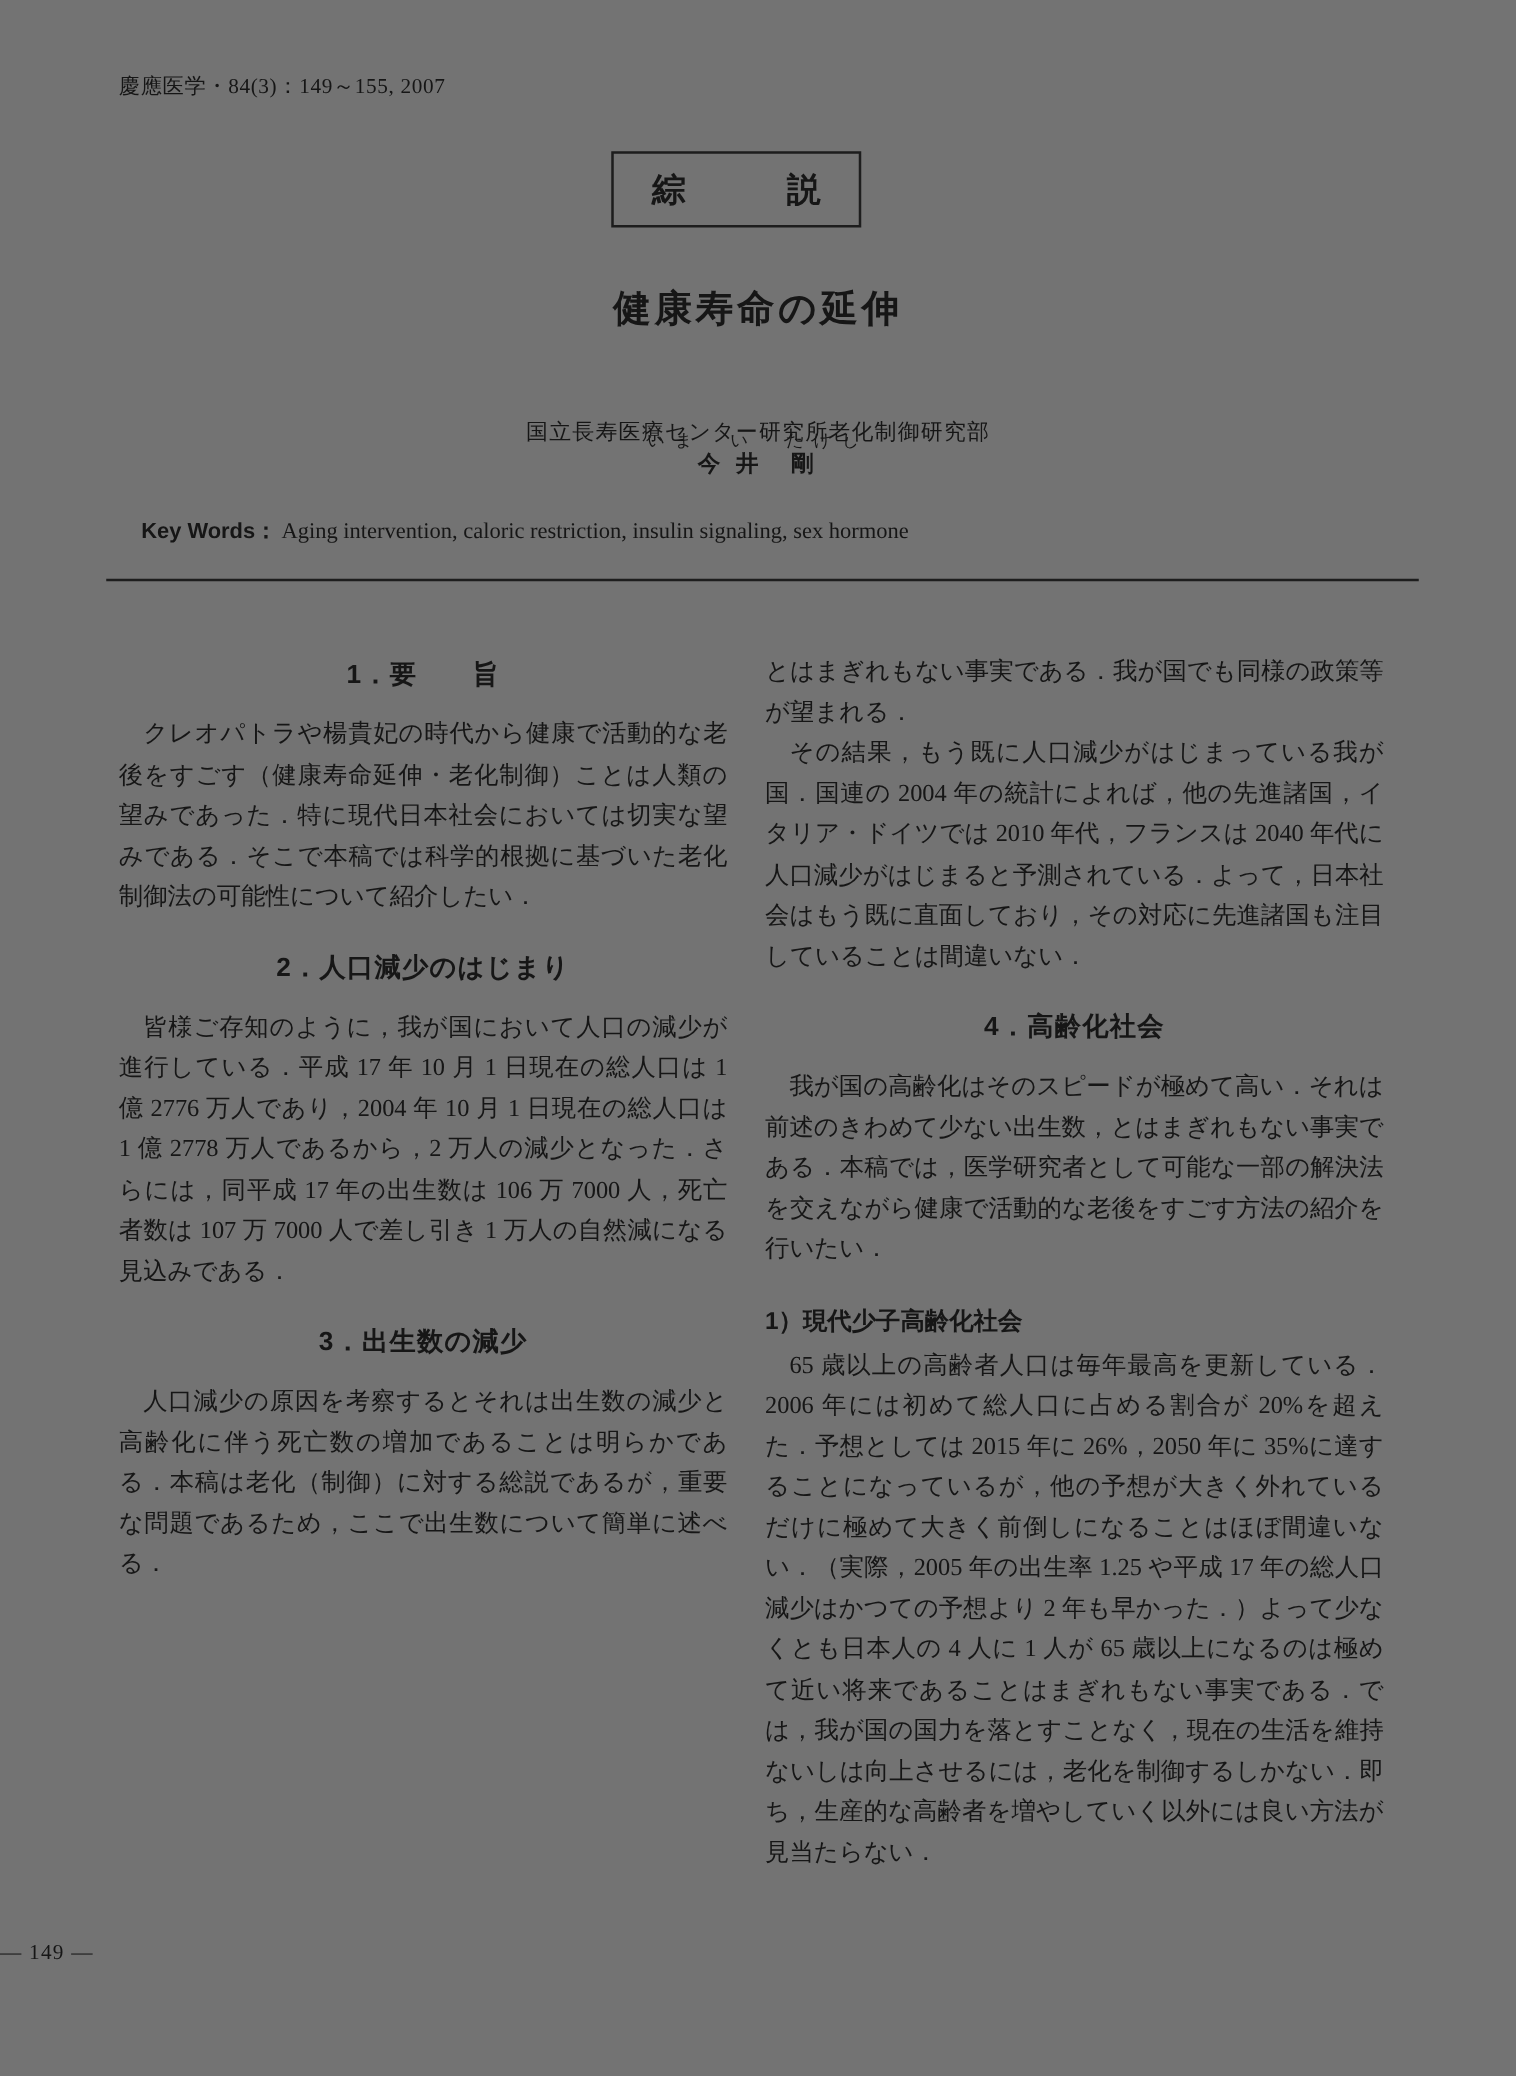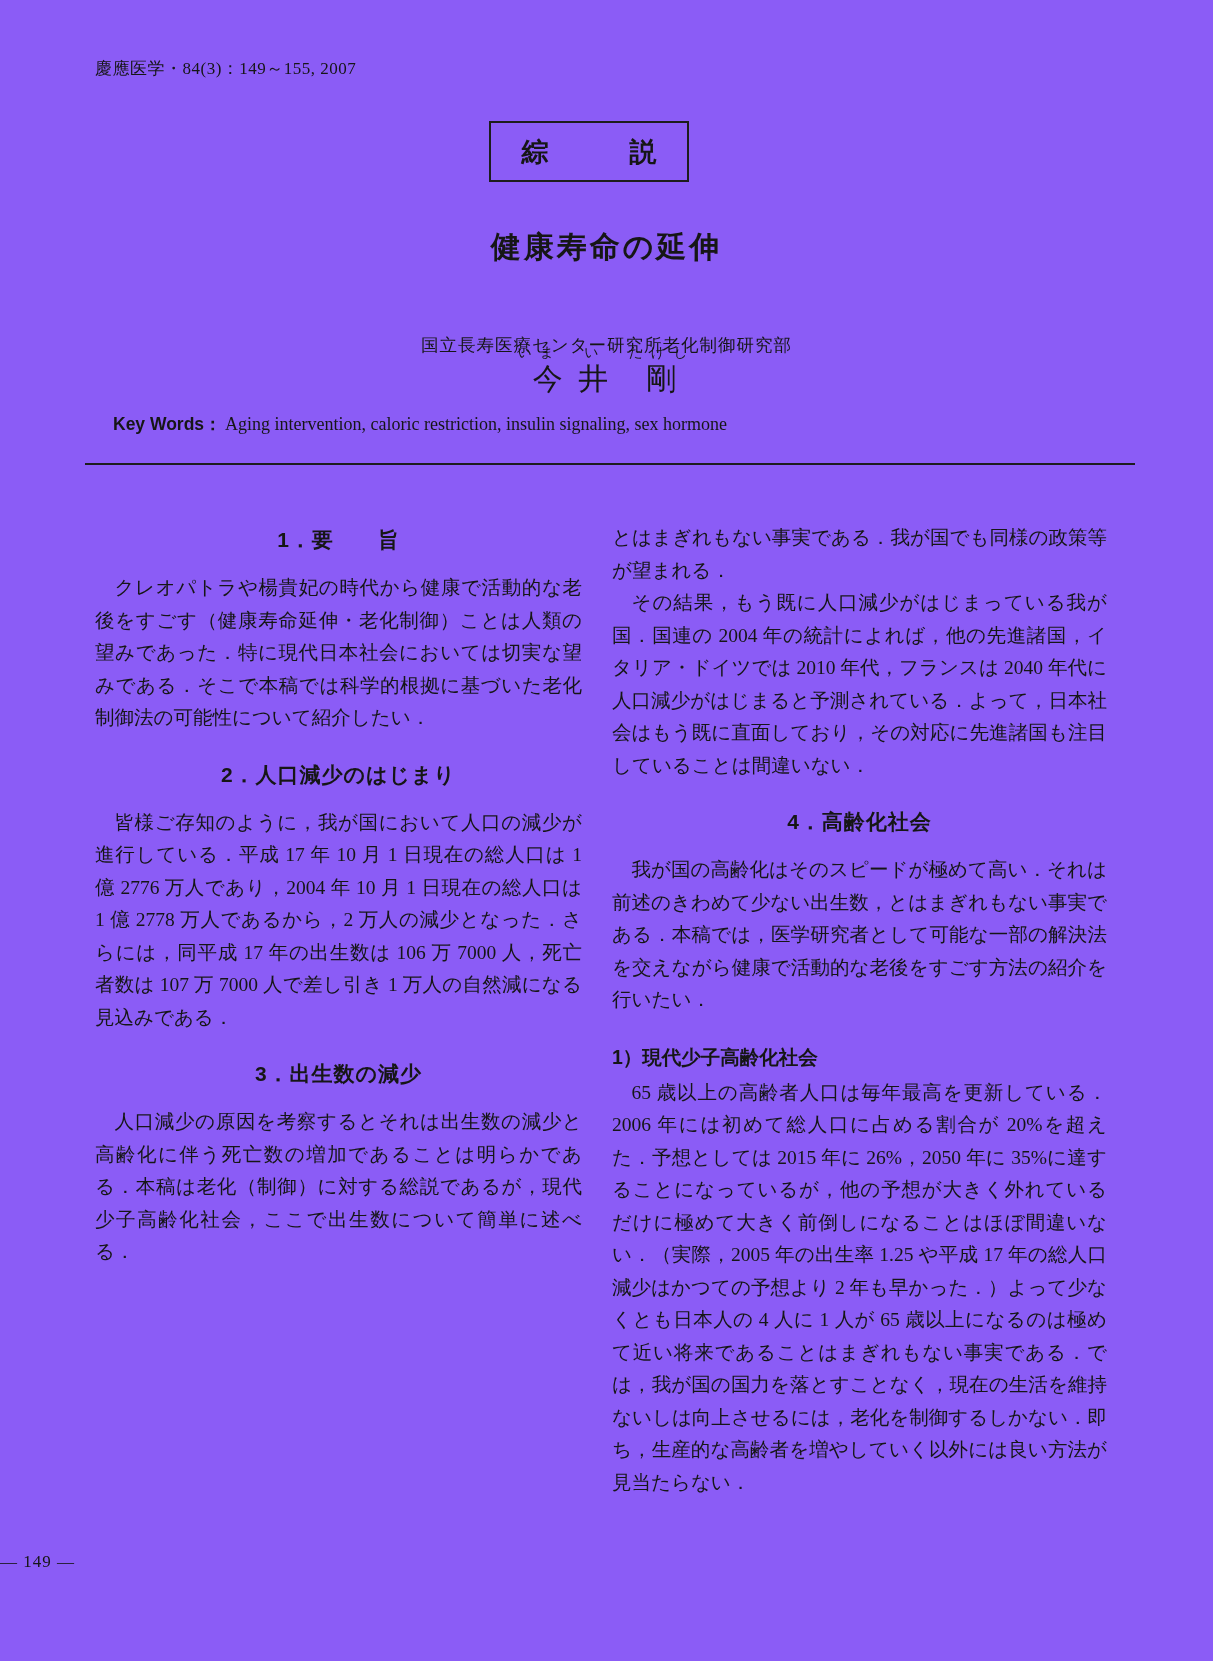--- a/index.html
+++ b/index.html
@@ -4,21 +4,21 @@
 <style>
   html, body { margin: 0; padding: 0; }
   body {
     width: 1213px; height: 1661px;
     background: #f4f4f2;
     font-family: "Liberation Serif", serif;
   }
   .page {
     position: relative;
     width: 1213px; height: 1661px;
-    background: #8b5cf6;
+    background: #737373;
     color: #161616;
     overflow: hidden;
   }
   .journal-line {
     position: absolute; left: 95px; top: 57px;
     font-size: 17px; letter-spacing: 0.5px;
   }
   .type-box {
     position: absolute; left: 489px; top: 121px;
     width: 196px; height: 57px;
@@ -35,21 +35,21 @@
   .affiliation {
     position: absolute; left: 0; top: 307px; width: 100%;
     text-align: center; font-size: 17.5px; letter-spacing: 1px; margin-top: 26px;
   }
   .furigana {
     position: absolute; left: 0; top: 344px; width: 100%;
     text-align: center; font-size: 14px; letter-spacing: 8px;
   }
   .author {
     position: absolute; left: 0; top: 359px; width: 100%;
-    text-align: center; font-size: 30px; font-weight: normal; letter-spacing: 4px;
+    text-align: center; font-size: 18px; font-weight: bold; letter-spacing: 4px;
   }
   .keywords {
     position: absolute; left: 113px; top: 412px;
     font-size: 18px;
   }
   .kw-label {
     font-family: "Liberation Sans", sans-serif;
     font-weight: bold; font-size: 17.5px;
   }
   .rule {
@@ -109,21 +109,21 @@
   </div>
 
   <div class="rule"></div>
 
   <div class="col col-left">
       <div class="block heading">1．要　　旨</div>
       <div class="block paragraph indent">クレオパトラや楊貴妃の時代から健康で活動的な老後をすごす（健康寿命延伸・老化制御）ことは人類の望みであった．特に現代日本社会においては切実な望みである．そこで本稿では科学的根拠に基づいた老化制御法の可能性について紹介したい．</div>
       <div class="block heading">2．人口減少のはじまり</div>
       <div class="block paragraph indent">皆様ご存知のように，我が国において人口の減少が進行している．平成 17 年 10 月 1 日現在の総人口は 1 億 2776 万人であり，2004 年 10 月 1 日現在の総人口は 1 億 2778 万人であるから，2 万人の減少となった．さらには，同平成 17 年の出生数は 106 万 7000 人，死亡者数は 107 万 7000 人で差し引き 1 万人の自然減になる見込みである．</div>
       <div class="block heading">3．出生数の減少</div>
-      <div class="block paragraph indent">人口減少の原因を考察するとそれは出生数の減少と高齢化に伴う死亡数の増加であることは明らかである．本稿は老化（制御）に対する総説であるが，現代少子高齢化社会，ここで出生数について簡単に述べる．</div>
+      <div class="block paragraph indent">人口減少の原因を考察するとそれは出生数の減少と高齢化に伴う死亡数の増加であることは明らかである．本稿は老化（制御）に対する総説であるが，重要な問題であるため，ここで出生数について簡単に述べる．</div>
     </div>
 
   <div class="col col-right">
       <div class="block paragraph">とはまぎれもない事実である．我が国でも同様の政策等が望まれる．</div>
       <div class="block paragraph indent">その結果，もう既に人口減少がはじまっている我が国．国連の 2004 年の統計によれば，他の先進諸国，イタリア・ドイツでは 2010 年代，フランスは 2040 年代に人口減少がはじまると予測されている．よって，日本社会はもう既に直面しており，その対応に先進諸国も注目していることは間違いない．</div>
       <div class="block heading">4．高齢化社会</div>
       <div class="block paragraph indent">我が国の高齢化はそのスピードが極めて高い．それは前述のきわめて少ない出生数，とはまぎれもない事実である．本稿では，医学研究者として可能な一部の解決法を交えながら健康で活動的な老後をすごす方法の紹介を行いたい．</div>
       <div class="block subheading">1）現代少子高齢化社会</div>
       <div class="block paragraph indent">65 歳以上の高齢者人口は毎年最高を更新している．2006 年には初めて総人口に占める割合が 20%を超えた．予想としては 2015 年に 26%，2050 年に 35%に達することになっているが，他の予想が大きく外れているだけに極めて大きく前倒しになることはほぼ間違いない．（実際，2005 年の出生率 1.25 や平成 17 年の総人口減少はかつての予想より 2 年も早かった．）よって少なくとも日本人の 4 人に 1 人が 65 歳以上になるのは極めて近い将来であることはまぎれもない事実である．では，我が国の国力を落とすことなく，現在の生活を維持ないしは向上させるには，老化を制御するしかない．即ち，生産的な高齢者を増やしていく以外には良い方法が見当たらない．</div>
     </div>

